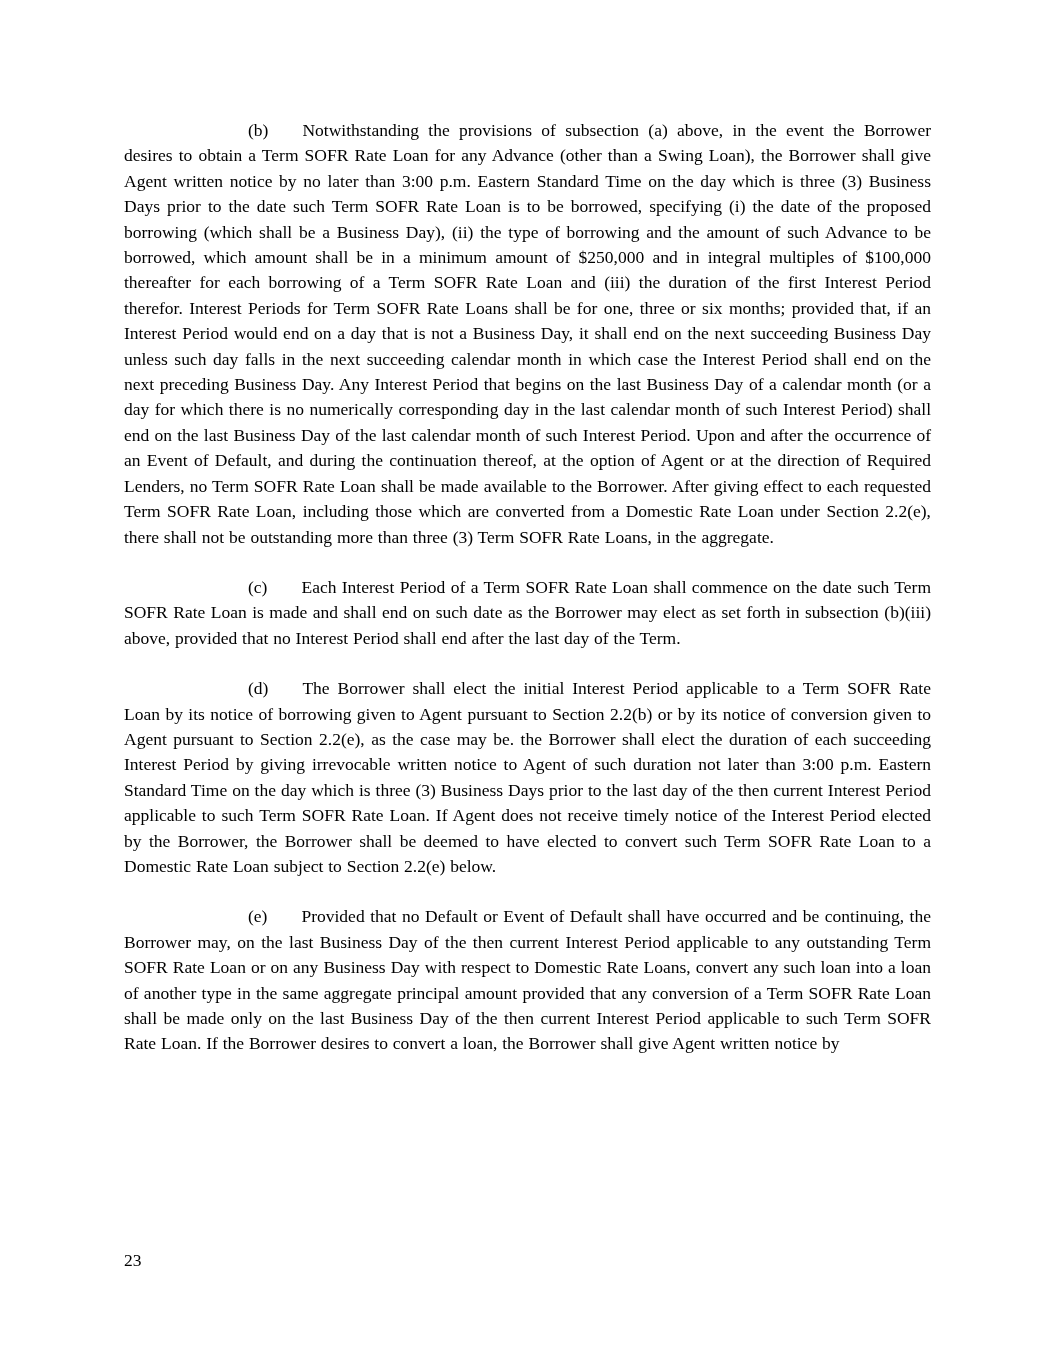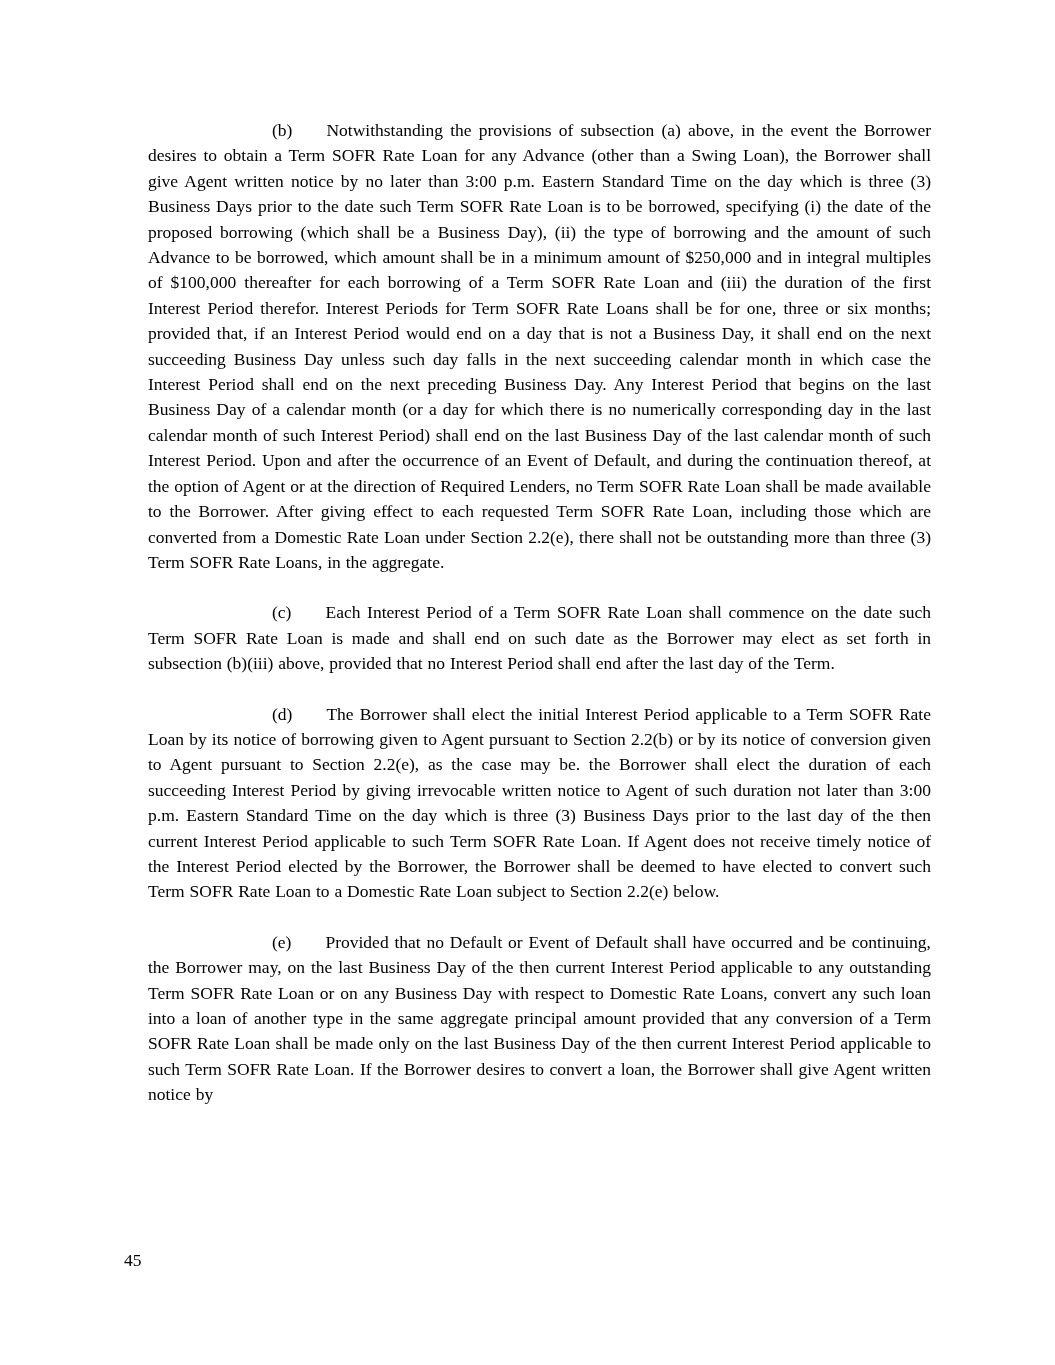--- a/index.html
+++ b/index.html
@@ -25,21 +25,20 @@
     }
     p.para {
       margin: 0 0 25px 0;
       font-size: 17.5px;
       line-height: 25.4px;
       text-align: justify;
       word-spacing: 0.5px;
     }
     p.para.labeled {
       text-indent: 124px;
-      margin-left: 24px;
     }
     .tab {
       display: inline-block;
       width: 34px;
     }
     .page-number {
       position: absolute;
       left: 124px;
       top: 1248px;
       font-size: 17.5px;
@@ -57,15 +56,15 @@
     <p class="para labeled"><span>(b)</span><span class="tab"></span><span>Notwithstanding the provisions of subsection (a) above, in the event the Borrower desires to obtain a Term SOFR Rate Loan for any Advance (other than a Swing Loan), the Borrower shall give Agent written notice by no later than 3:00 p.m. Eastern Standard Time on the day which is three (3) Business Days prior to the date such Term SOFR Rate Loan is to be borrowed, specifying (i) the date of the proposed borrowing (which shall be a Business Day), (ii) the type of borrowing and the amount of such Advance to be borrowed, which amount shall be in a minimum amount of $250,000 and in integral multiples of $100,000 thereafter for each borrowing of a Term SOFR Rate Loan and (iii) the duration of the first Interest Period therefor.  Interest Periods for Term SOFR Rate Loans shall be for one, three or six months; provided that, if an Interest Period would end on a day that is not a Business Day, it shall end on the next succeeding Business Day unless such day falls in the next succeeding calendar month in which case the Interest Period shall end on the next preceding Business Day.  Any Interest Period that begins on the last Business Day of a calendar month (or a day for which there is no numerically corresponding day in the last calendar month of such Interest Period) shall end on the last Business Day of the last calendar month of such Interest Period. Upon and after the occurrence of an Event of Default, and during the continuation thereof, at the option of Agent or at the direction of Required Lenders, no Term SOFR Rate Loan shall be made available to the Borrower.  After giving effect to each requested Term SOFR Rate Loan, including those which are converted from a Domestic Rate Loan under Section 2.2(e), there shall not be outstanding more than three (3) Term SOFR Rate Loans, in the aggregate.</span></p>
 
     <p class="para labeled"><span>(c)</span><span class="tab"></span><span>Each Interest Period of a Term SOFR Rate Loan shall commence on the date such Term SOFR Rate Loan is made and shall end on such date as the Borrower may elect as set forth in subsection (b)(iii) above, provided that no Interest Period shall end after the last day of the Term.</span></p>
 
     <p class="para labeled"><span>(d)</span><span class="tab"></span><span>The Borrower shall elect the initial Interest Period applicable to a Term SOFR Rate Loan by its notice of borrowing given to Agent pursuant to Section 2.2(b) or by its notice of conversion given to Agent pursuant to Section 2.2(e), as the case may be.  the Borrower shall elect the duration of each succeeding Interest Period by giving irrevocable written notice to Agent of such duration not later than 3:00 p.m. Eastern Standard Time on the day which is three (3) Business Days prior to the last day of the then current Interest Period applicable to such Term SOFR Rate Loan.  If Agent does not receive timely notice of the Interest Period elected by the Borrower, the Borrower shall be deemed to have elected to convert such Term SOFR Rate Loan to a Domestic Rate Loan subject to Section 2.2(e) below.</span></p>
 
     <p class="para labeled"><span>(e)</span><span class="tab"></span><span>Provided that no Default or Event of Default shall have occurred and be continuing, the Borrower may, on the last Business Day of the then current Interest Period applicable to any outstanding Term SOFR Rate Loan or on any Business Day with respect to Domestic Rate Loans, convert any such loan into a loan of another type in the same aggregate principal amount provided that any conversion of a Term SOFR Rate Loan shall be made only on the last Business Day of the then current Interest Period applicable to such Term SOFR Rate Loan.  If the Borrower desires to convert a loan, the Borrower shall give Agent written notice by</span></p>
 
   </div>
 
-  <div class="page-number">45</div>
+  <div class="page-number">23</div>
 
 </div>
 
 </body></html>

